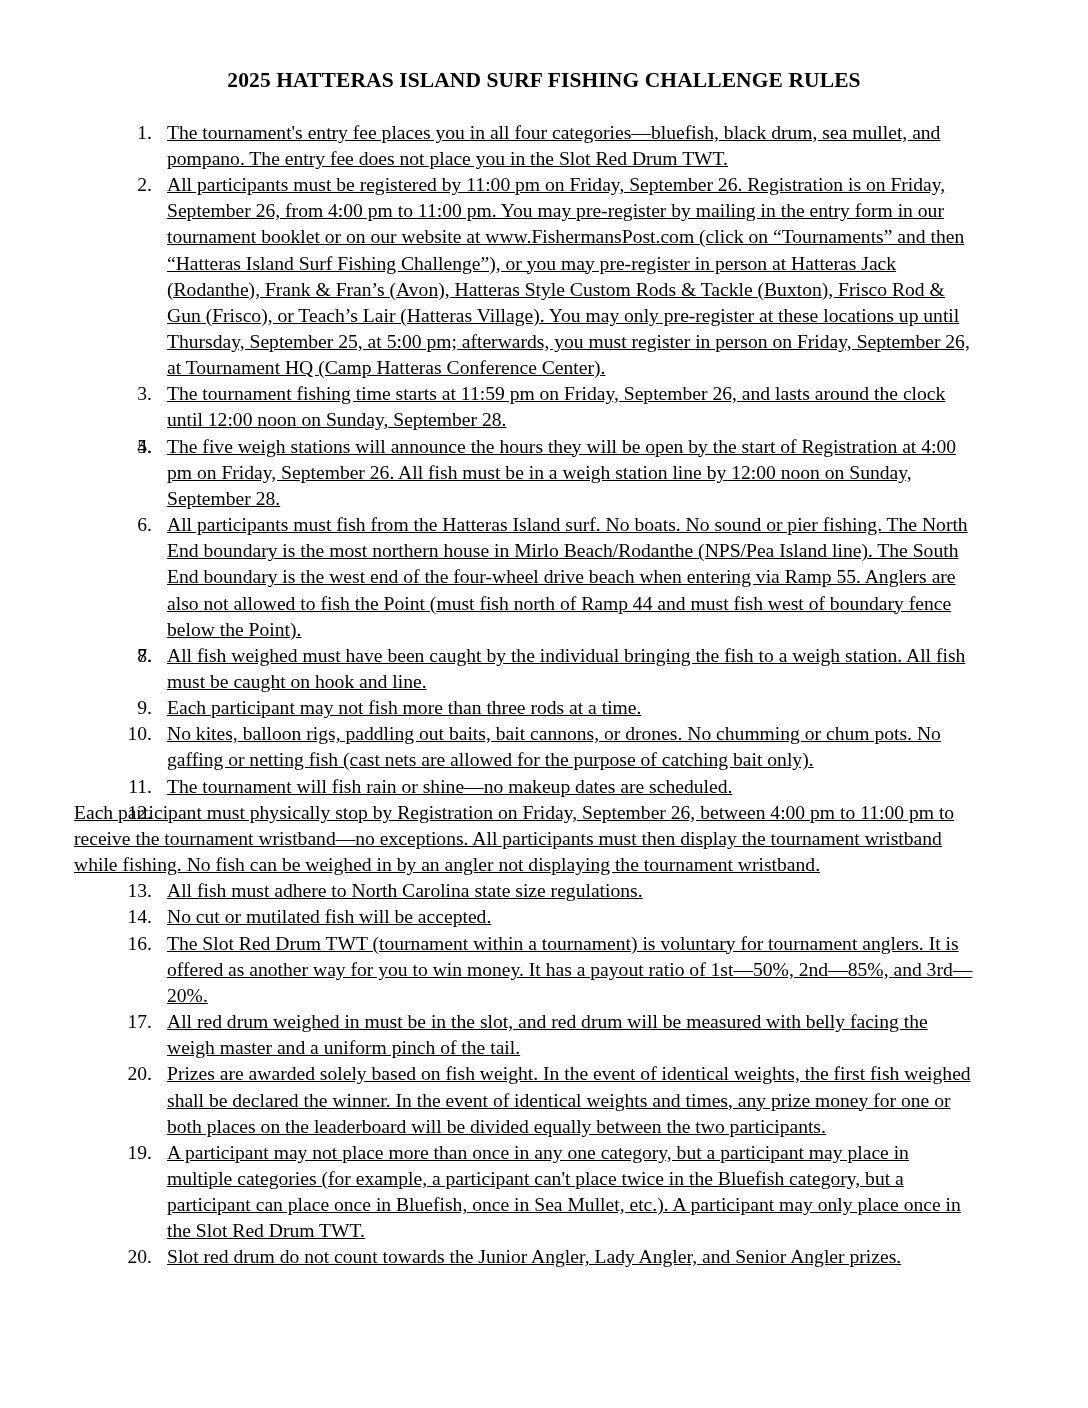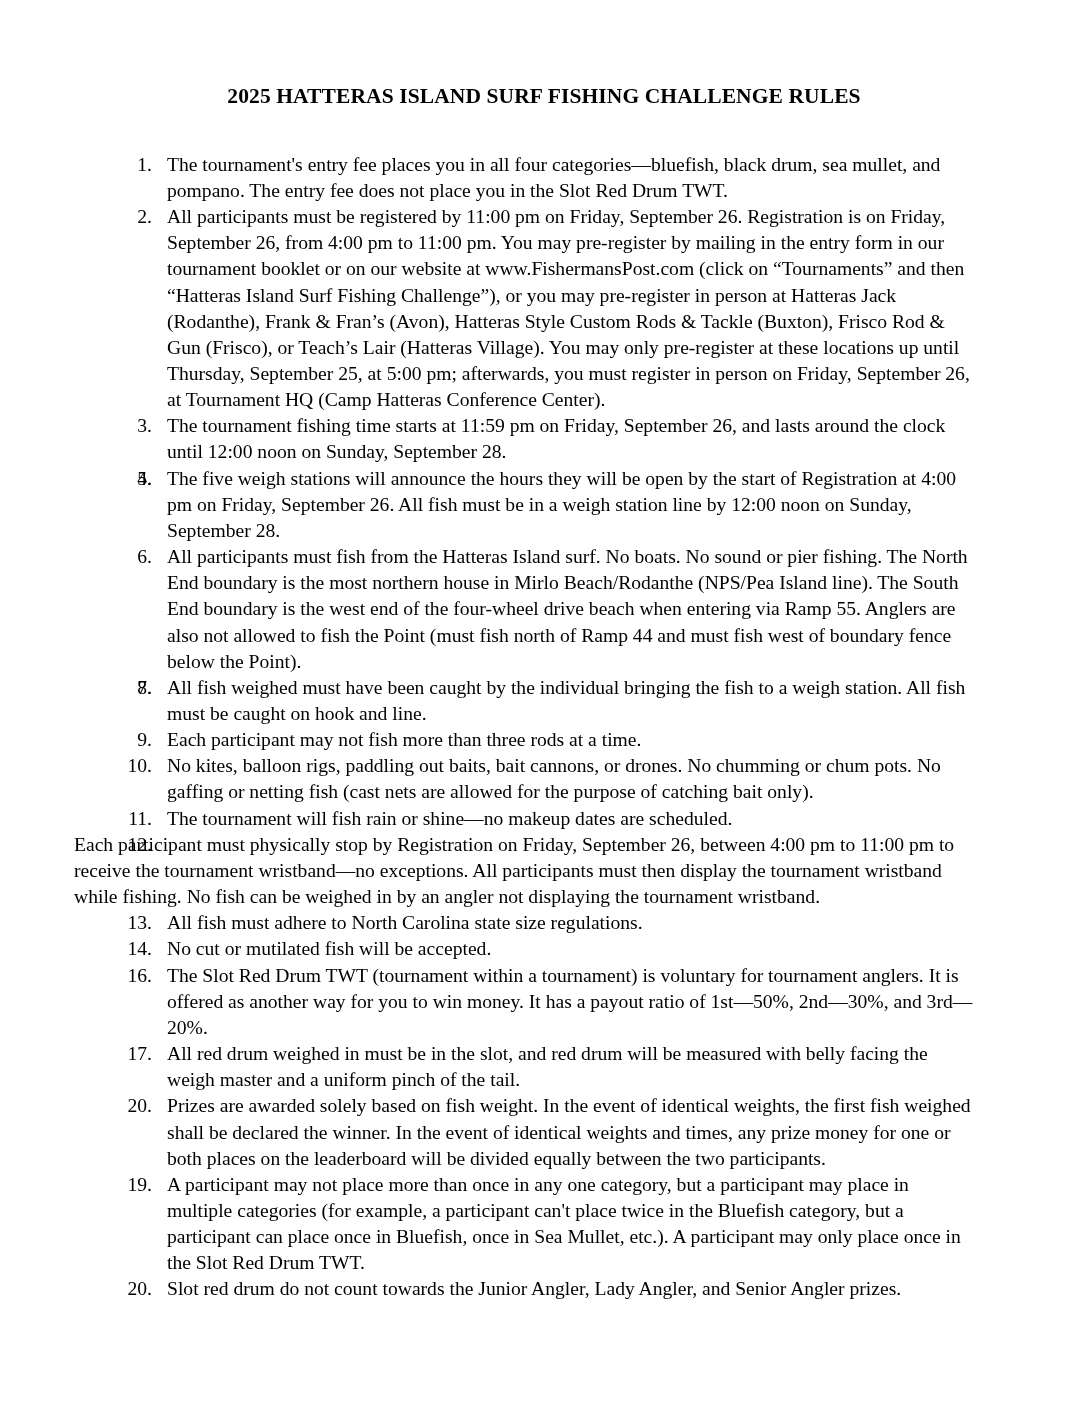--- a/index.html
+++ b/index.html
@@ -19,21 +19,21 @@
     margin: 0 auto;
     background: #ffffff;
     overflow: hidden;
     box-sizing: border-box;
   }
   .doc-title {
     text-align: center;
     font-size: 21.5px;
     font-weight: bold;
     letter-spacing: 0.1px;
-    margin: 16px;
+    margin: 0;
     padding-top: 68px;
     padding-left: 20px;
     padding-right: 20px;
     line-height: 1.15;
   }
   .rules-list {
     list-style: none;
     margin: 0;
     padding: 0;
     padding-top: 27px;
@@ -54,20 +54,21 @@
     position: absolute;
     left: 0;
     top: 0;
     width: 152px;
     text-align: right;
     font-size: 19.6px;
     line-height: 1.335;
   }
   .rule-text {
     display: block;
+    text-decoration: underline;
   }
   
   .rule-item.deep-indent {
     padding-left: 74px;
   }
   .rule-item.deep-indent .rule-text {
     text-indent: 0;
   }
 </style>
 </head>
@@ -127,21 +128,21 @@
       <li class="rule-item">
         <span class="rule-num">13.</span>
         <span class="rule-text">All fish must adhere to North Carolina state size regulations.</span>
       </li>
       <li class="rule-item">
         <span class="rule-num">14.</span>
         <span class="rule-text">No cut or mutilated fish will be accepted.</span>
       </li>
       <li class="rule-item">
         <span class="rule-num">16.</span>
-        <span class="rule-text">The Slot Red Drum TWT (tournament within a tournament) is voluntary for tournament anglers. It is offered as another way for you to win money. It has a payout ratio of 1st—50%, 2nd—30%, and 3rd—20%.</span>
+        <span class="rule-text">The Slot Red Drum TWT (tournament within a tournament) is voluntary for tournament anglers. It is offered as another way for you to win money. It has a payout ratio of 1st—50%, 2nd—85%, and 3rd—20%.</span>
       </li>
       <li class="rule-item">
         <span class="rule-num">17.</span>
         <span class="rule-text">All red drum weighed in must be in the slot, and red drum will be measured with belly facing the weigh master and a uniform pinch of the tail.</span>
       </li>
       <li class="rule-item">
         <span class="rule-num">20.</span>
         <span class="rule-text">Prizes are awarded solely based on fish weight. In the event of identical weights, the first fish weighed shall be declared the winner. In the event of identical weights and times, any prize money for one or both places on the leaderboard will be divided equally between the two participants.</span>
       </li>
       <li class="rule-item">

